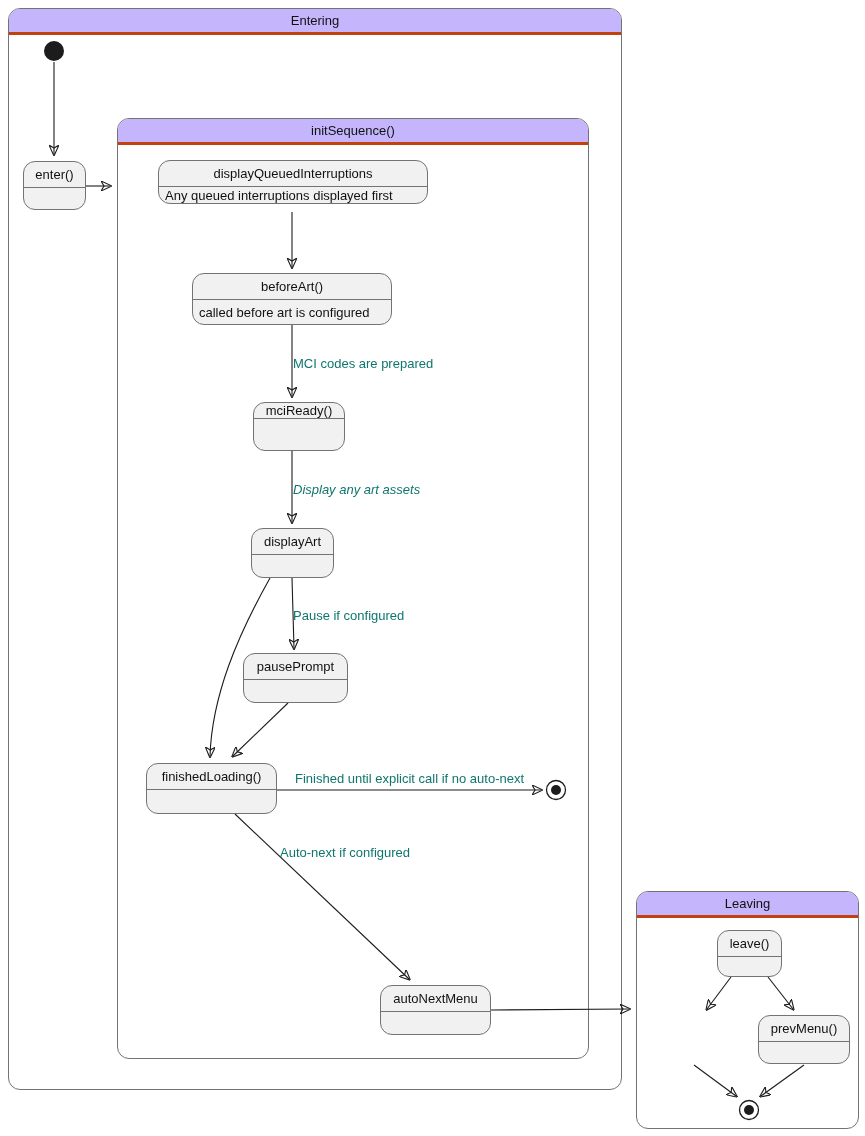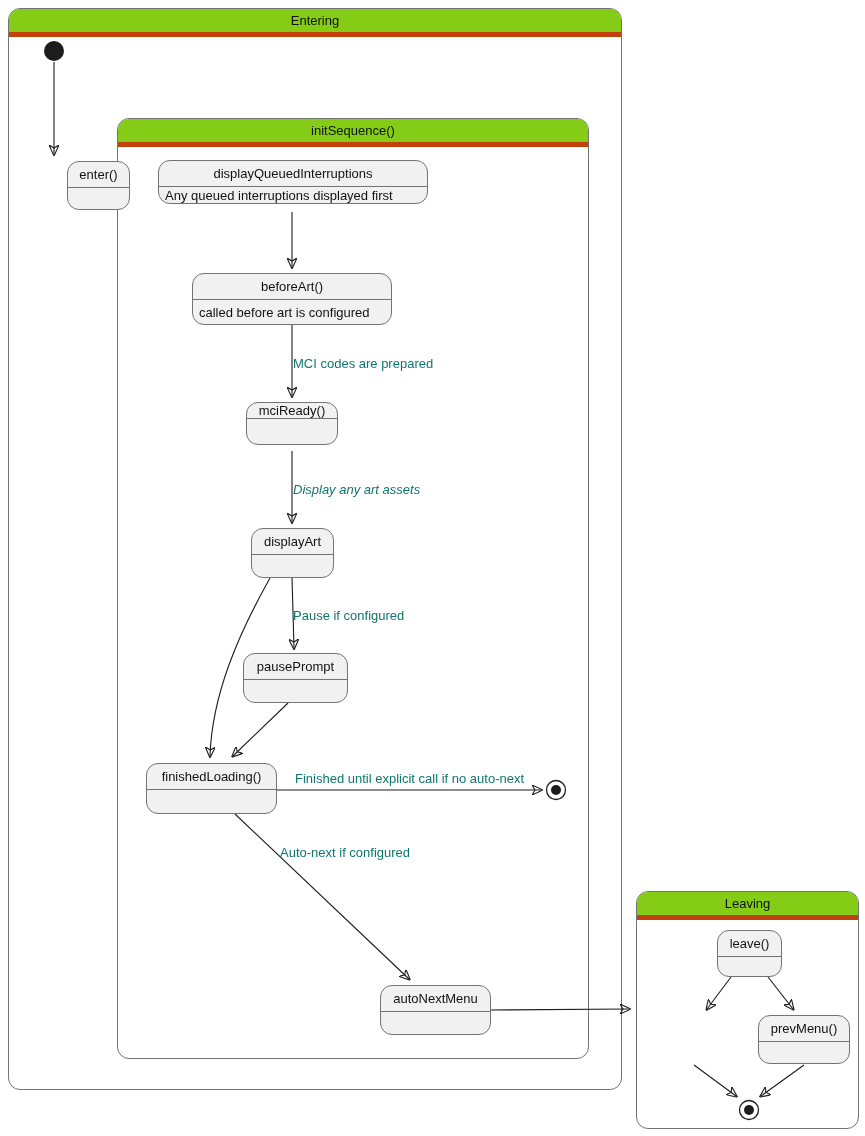--- a/index.html
+++ b/index.html
@@ -7,21 +7,21 @@
     position:relative;width:865px;height:1136px;background:#ffffff;
     font-family:"Liberation Sans", sans-serif;font-size:13px;color:#111111;
     overflow:hidden;
   }
   
   .composite{
     position:absolute;border:1px solid #737373;border-radius:12px;
     background:transparent;z-index:1;box-sizing:border-box;
   }
   .composite-title{
-    height:23px;background:#84cc16;border-bottom:5px solid #c2410c;
+    height:23px;background:#c4b5fd;border-bottom:3px solid #c2410c;
     border-radius:11px 11px 0 0;display:flex;align-items:center;justify-content:center;
     white-space:nowrap;
   }
   
   .state{
     position:absolute;background:#f1f1f1;border:1px solid #737373;border-radius:12px;
     display:flex;flex-direction:column;z-index:3;box-sizing:border-box;
   }
   .state-title{
     height:25px;display:flex;align-items:center;justify-content:center;
@@ -82,36 +82,36 @@
     <g>
       <circle cx="556" cy="790" r="9.5" fill="#ffffff" stroke="#1c1c1c" stroke-width="1.3"></circle>
       <circle cx="556" cy="790" r="5" fill="#1c1c1c" stroke="none"></circle>
     </g>
     <g>
       <circle cx="749" cy="1110" r="9.5" fill="#ffffff" stroke="#1c1c1c" stroke-width="1.3"></circle>
       <circle cx="749" cy="1110" r="5" fill="#1c1c1c" stroke="none"></circle>
     </g>
   </svg>
 
-  <div class="state" style="left:23px;top:161px;width:63px;height:49px;margin-left:44px;">
+  <div class="state" style="left:23px;top:161px;width:63px;height:49px;">
     <div class="state-title">enter()</div>
     <div class="state-body"></div>
   </div>
 
   <div class="state" style="left:158px;top:160px;width:270px;height:44px;">
     <div class="state-title">displayQueuedInterruptions</div>
     <div class="state-body state-desc">Any queued interruptions displayed first</div>
   </div>
 
   <div class="state" style="left:192px;top:273px;width:200px;height:52px;">
     <div class="state-title">beforeArt()</div>
     <div class="state-body state-desc">called before art is configured</div>
   </div>
 
-  <div class="state" style="left:246px;top:402px;width:92px;height:43px;gap:47px;">
+  <div class="state" style="left:253px;top:402px;width:92px;height:49px;gap:47px;">
     <div class="state-title">mciReady()</div>
     <div class="state-body"></div>
   </div>
 
   <div class="state" style="left:251px;top:528px;width:83px;height:50px;">
     <div class="state-title">displayArt</div>
     <div class="state-body"></div>
   </div>
 
   <div class="state" style="left:243px;top:653px;width:105px;height:50px;">

